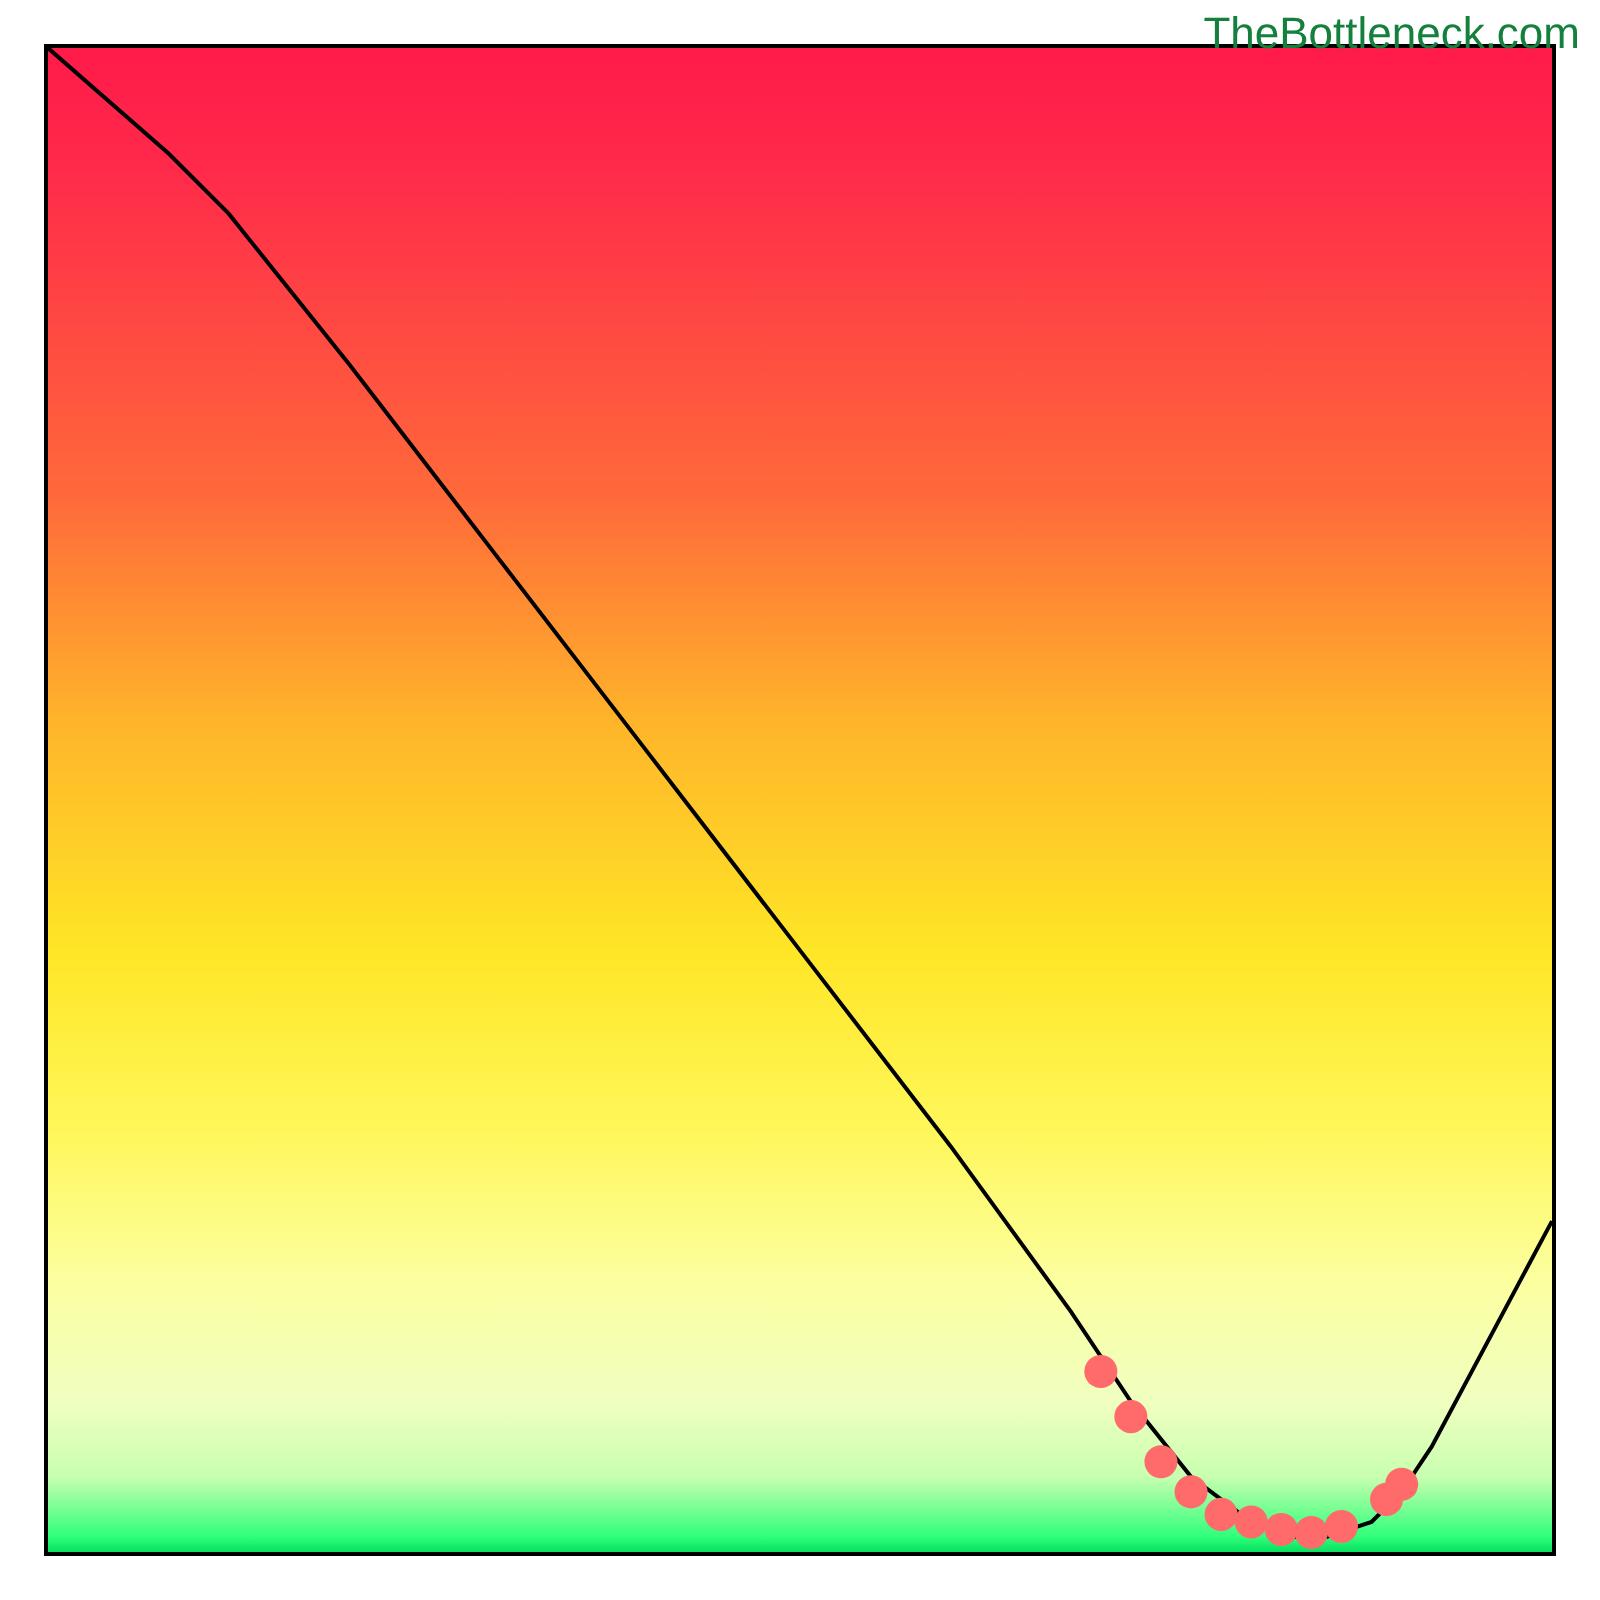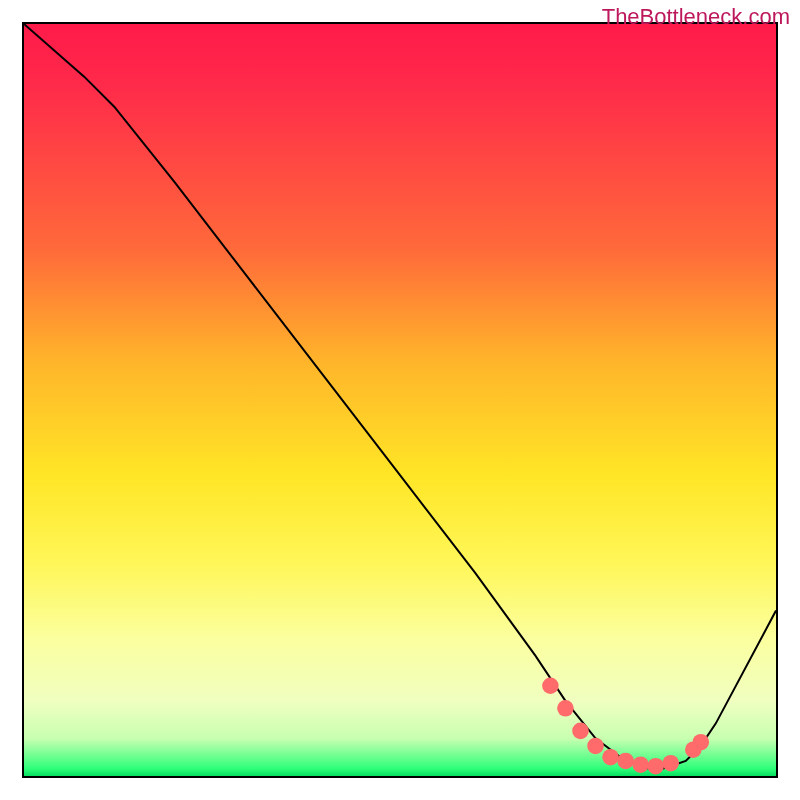--- a/index.html
+++ b/index.html
@@ -8,21 +8,21 @@
     position: relative;
     width: 800px;
     height: 800px;
   }
   .watermark {
     position: absolute;
     top: 4px;
     right: 10px;
     font-family: Arial, Helvetica, sans-serif;
     font-size: 22px;
-    color: #be185d;
+    color: #15803d;
     font-weight: 400;
     z-index: 10;
   }
   .plot-area {
     position: absolute;
     left: 24px;
     top: 24px;
     width: 752px;
     height: 752px;
     background: linear-gradient(to bottom,

